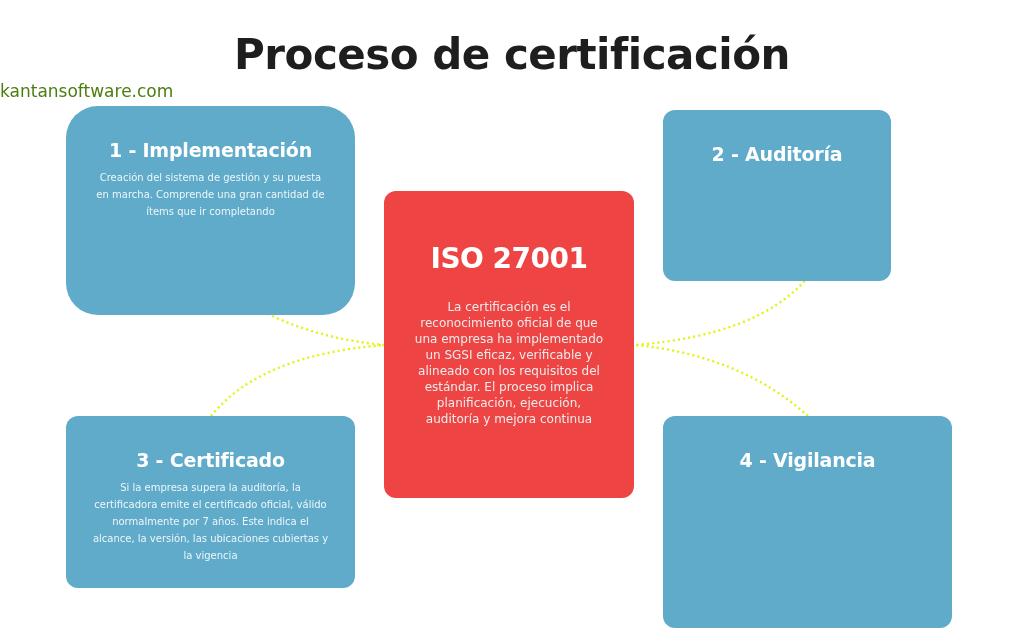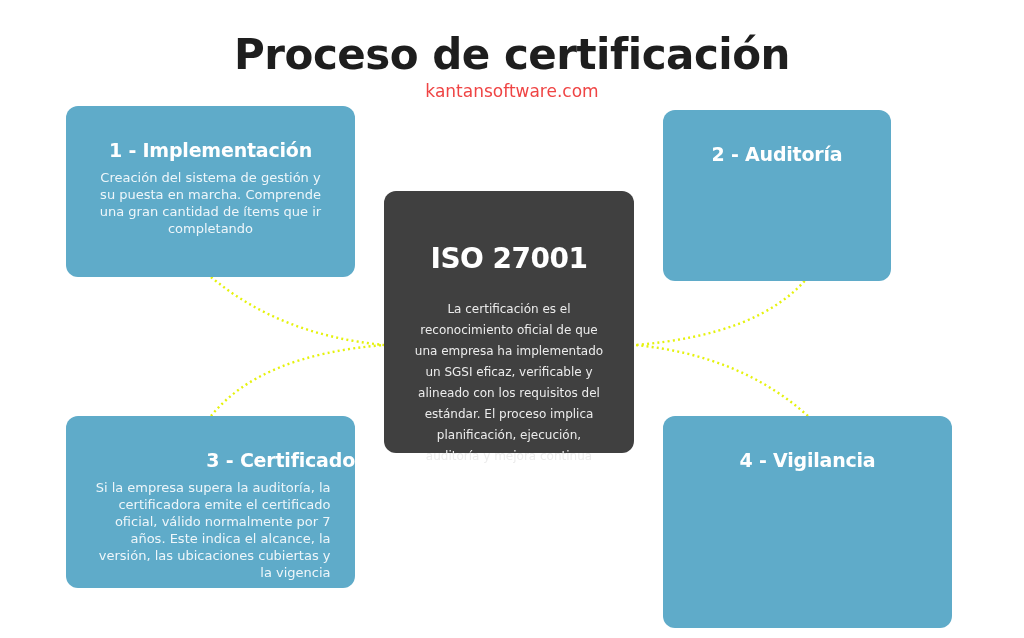--- a/index.html
+++ b/index.html
@@ -24,24 +24,23 @@
       font-weight: bold;
       font-size: 42px;
       color: #1e1e1e;
       letter-spacing: -0.5px;
     }
     .subtitle {
       position: absolute;
       left: 0;
       top: 81px;
       width: 1024px;
-      text-align: center;
       font-family: "DejaVu Sans", sans-serif;
       font-size: 17px;
-      color: #ef4444;
+      color: #4d7c0f;
     }
     .connectors {
       position: absolute;
       left: 0;
       top: 0;
       width: 1024px;
       height: 638px;
       pointer-events: none;
     }
     .card {
@@ -54,57 +53,57 @@
     }
     .card .card-title {
       font-family: "DejaVu Sans", sans-serif;
       font-weight: bold;
       font-size: 19px;
       margin-top: 33px;
       letter-spacing: -0.2px;
     }
     .card .card-text {
       font-family: "DejaVu Sans", sans-serif;
-      font-size: 13px;
+      font-size: 10px;
       line-height: 17px;
       margin: 8px auto 0 auto;
       color: #eef6fa;
     }
-    #card-1 { left: 66px; top: 106px; width: 289px; height: 171px; }
+    #card-1 { left: 66px; top: 106px; width: 289px; height: 209px; border-radius: 32px; }
     #card-2 { left: 663px; top: 110px; width: 228px; height: 171px; }
-    #card-3 { left: 66px; top: 416px; width: 289px; height: 172px; text-align: right; }
+    #card-3 { left: 66px; top: 416px; width: 289px; height: 172px; }
     #card-4 { left: 663px; top: 416px; width: 289px; height: 212px; }
     #card-1 .card-text { width: 230px; }
     #card-2 .card-text { width: 232px; }
     #card-3 .card-text { width: 240px; }
     #card-4 .card-text { width: 225px; }
 
     .center-card {
       position: absolute;
       left: 384px;
       top: 191px;
       width: 250px;
-      height: 262px;
-      background: #404040;
+      height: 307px;
+      background: #ef4444;
       border-radius: 12px;
       color: #ffffff;
       text-align: center;
       box-sizing: border-box;
     }
     .center-card .center-title {
       font-family: "DejaVu Sans", sans-serif;
       font-weight: bold;
       font-size: 28px;
       margin-top: 51px;
       letter-spacing: -0.5px;
     }
     .center-card .center-text {
       font-family: "DejaVu Sans", sans-serif;
       font-size: 12px;
-      line-height: 21px;
+      line-height: 16px;
       width: 200px;
       margin: 24px auto 0 auto;
       color: #ececec;
     }
   </style>
 </head>
 <body>
 
 <div class="title">Proceso de certificación</div>
 <div class="subtitle">kantansoftware.com</div>

